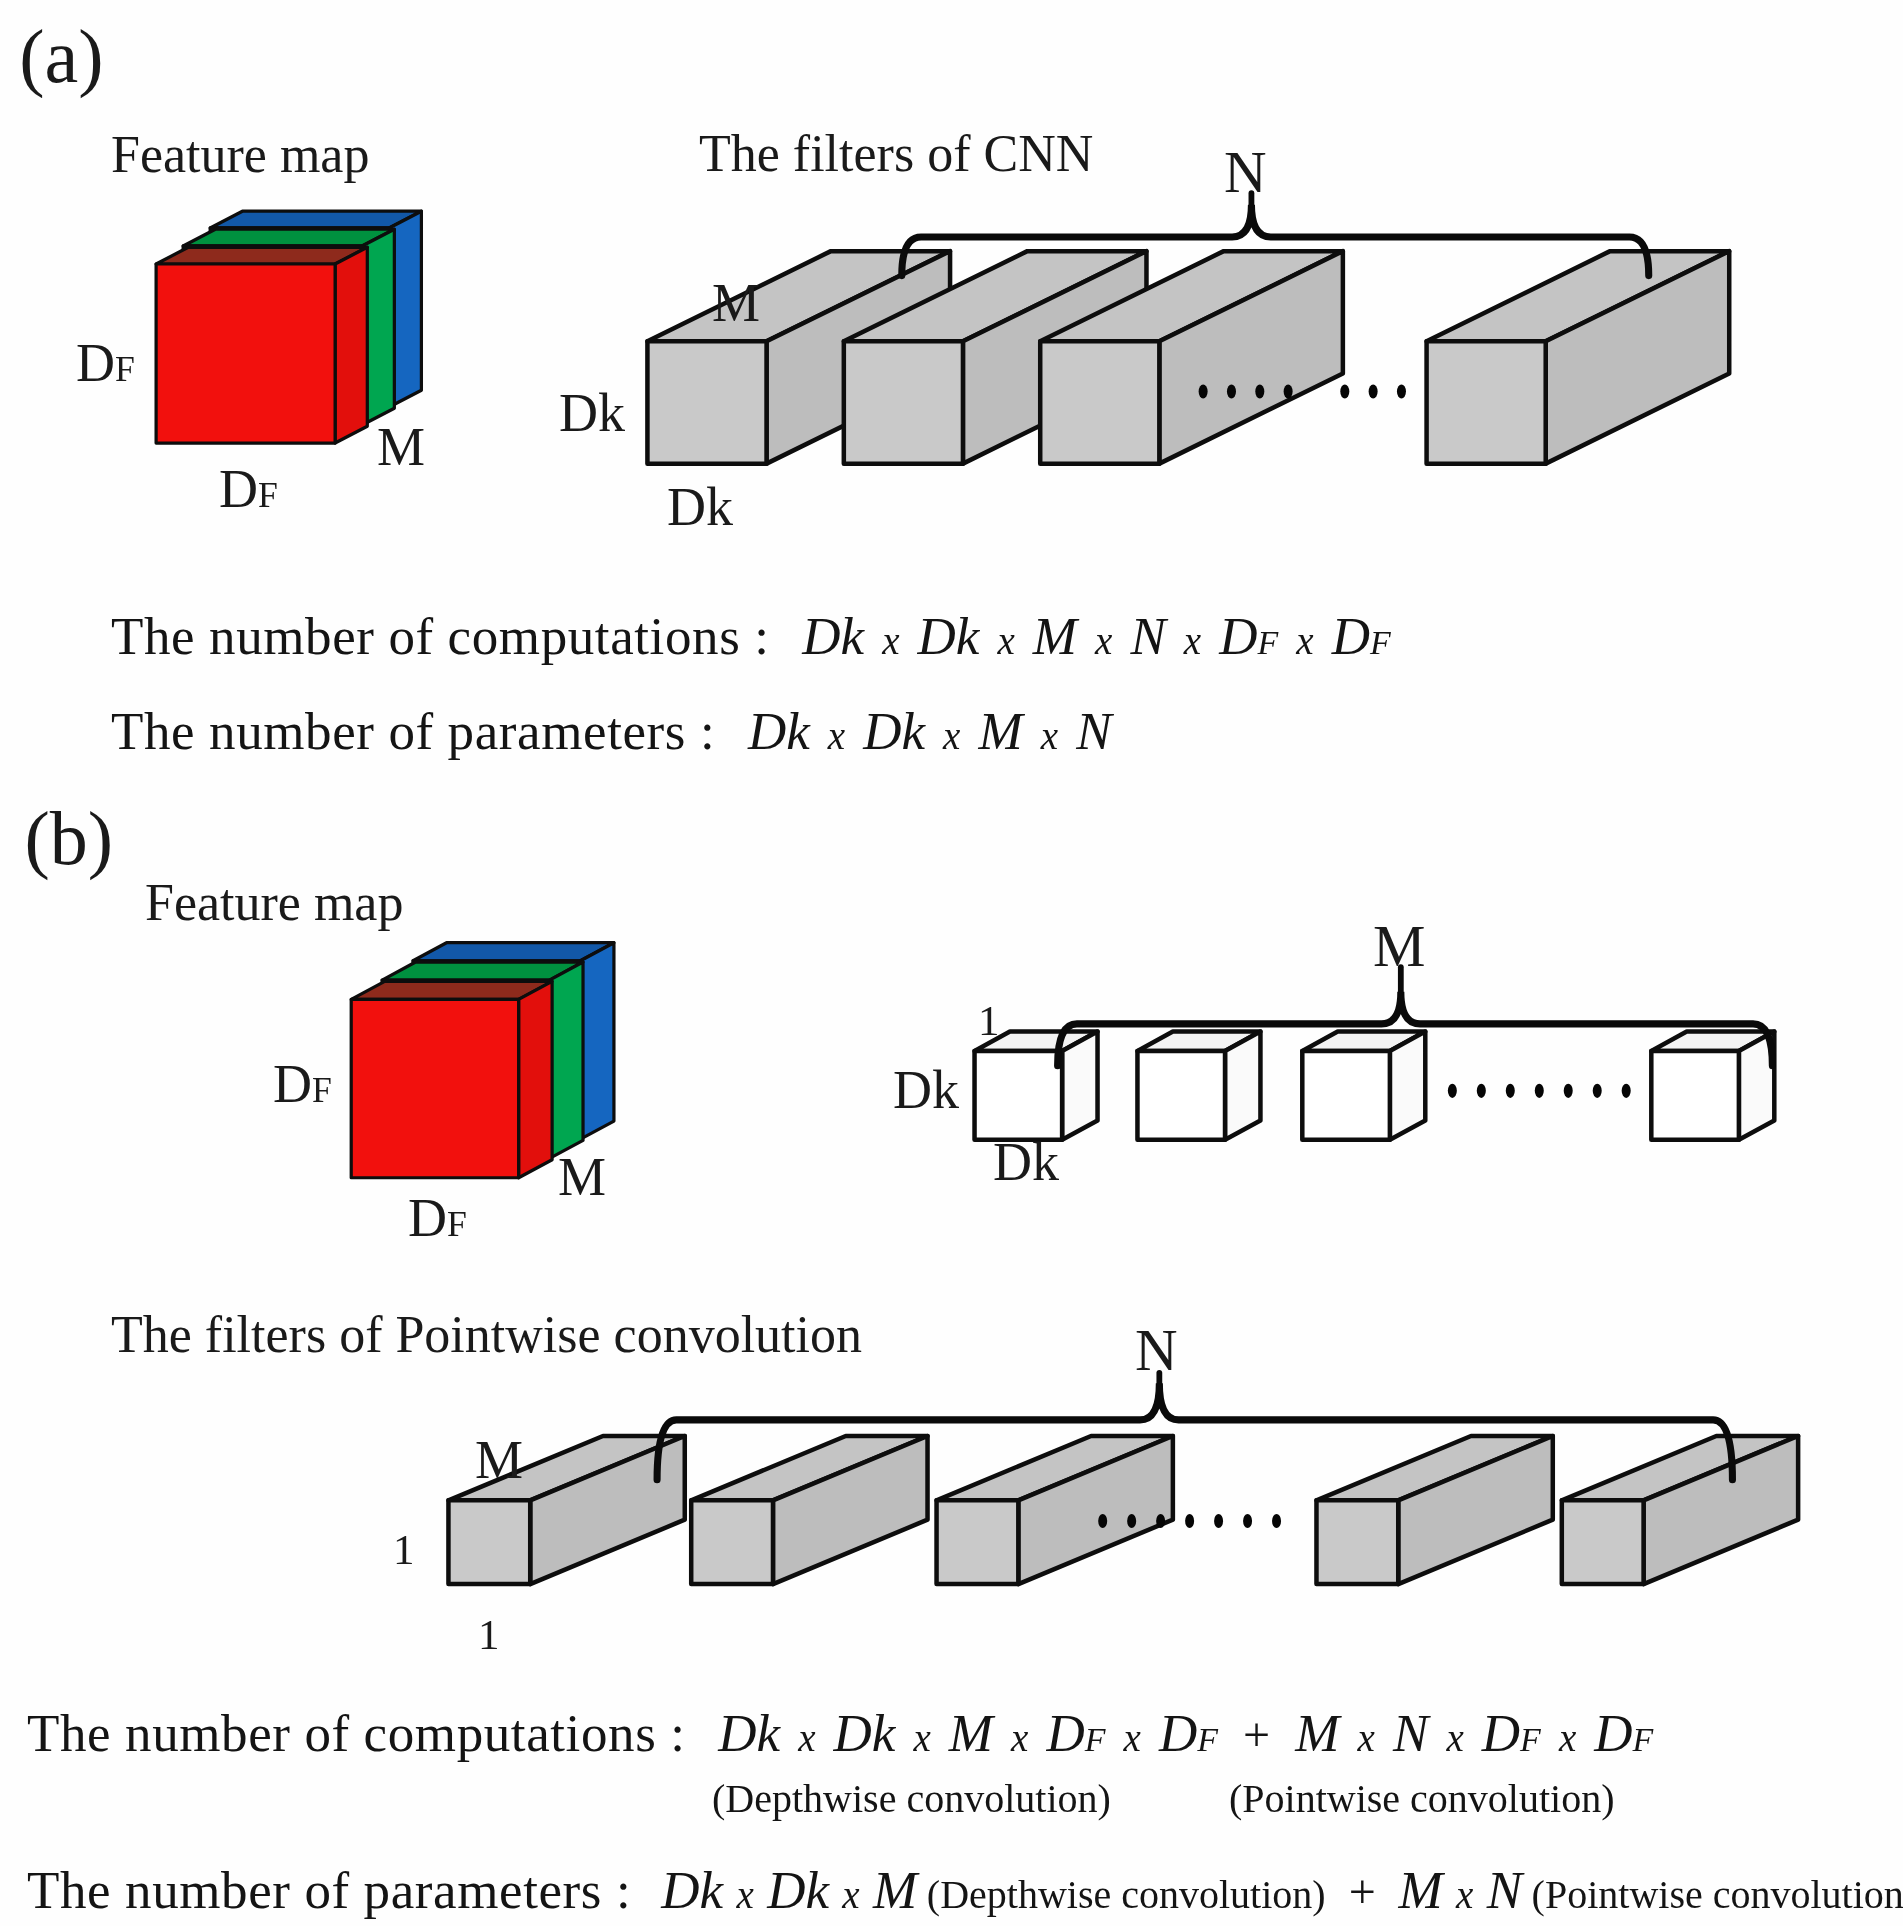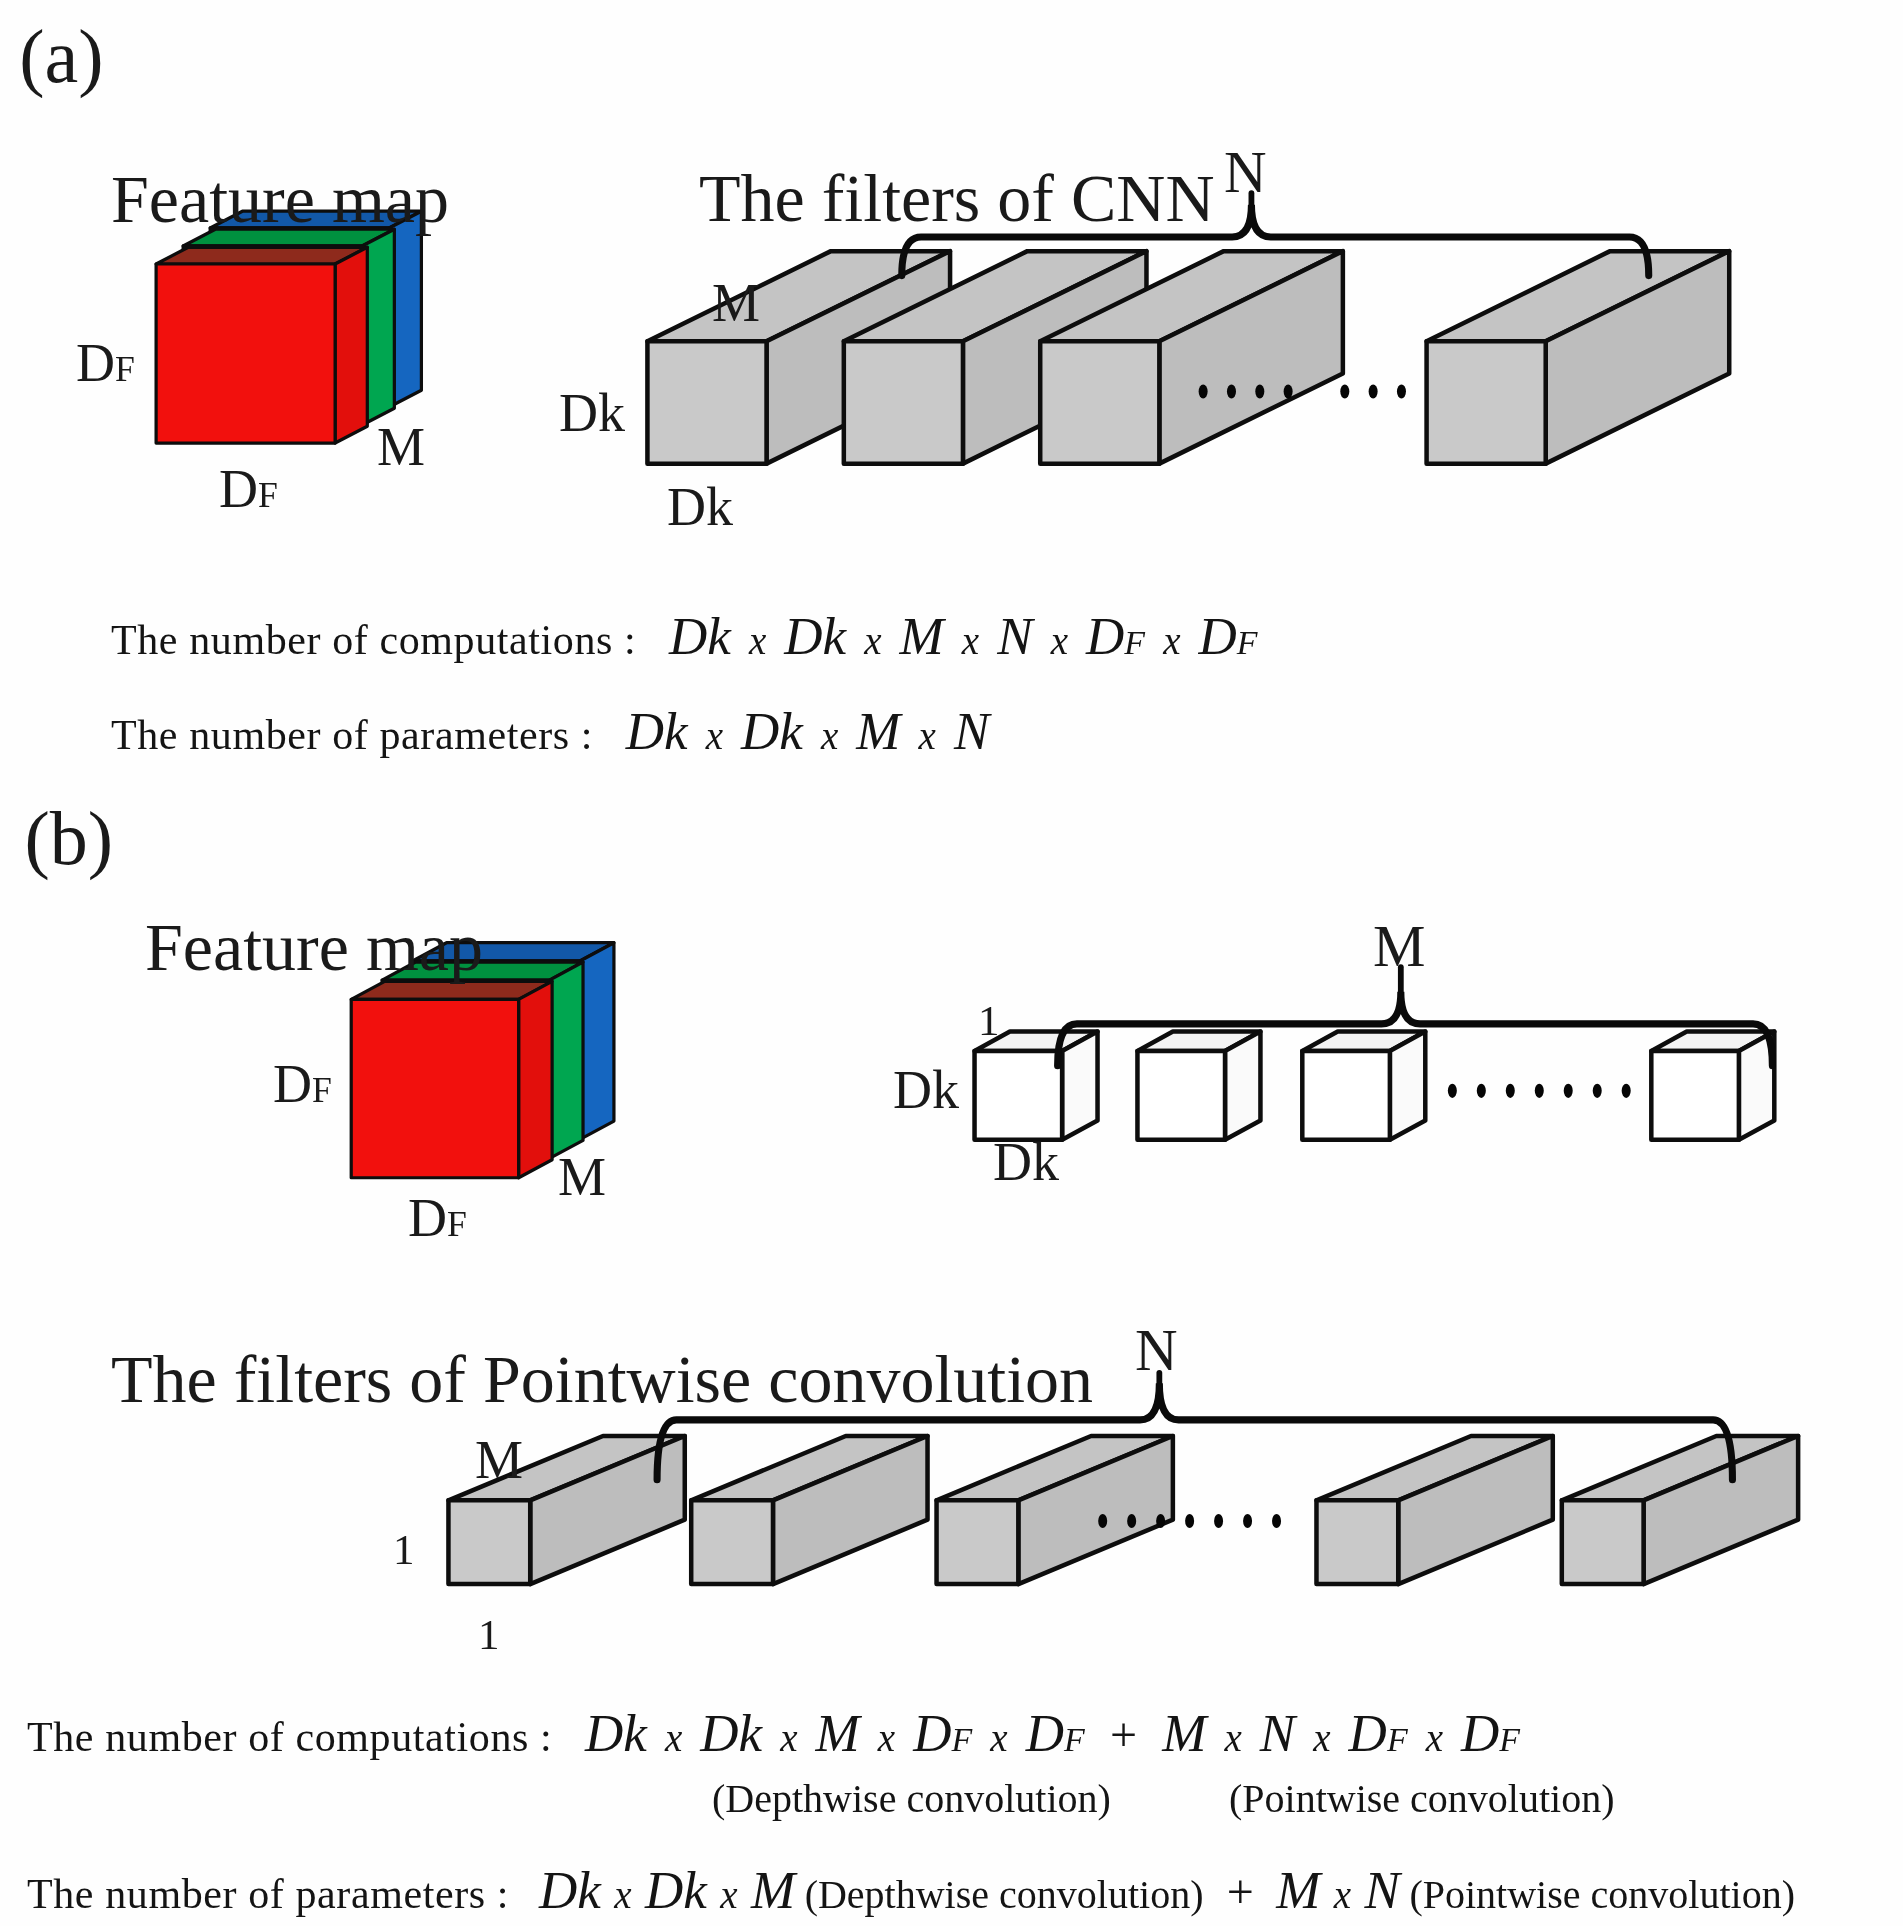--- a/index.html
+++ b/index.html
@@ -4,25 +4,25 @@
 <style>
   html,body{margin:0;padding:0;background:#ffffff;}
   body{width:1904px;height:1926px;position:relative;overflow:hidden;
        font-family:"Liberation Serif","DejaVu Serif",serif;color:#111;}
   .canvas{position:absolute;left:0;top:0;width:1904px;height:1926px;background:#fefefe;}
   svg.art{position:absolute;left:0;top:0;}
   .dlabel{position:absolute;white-space:nowrap;line-height:1;color:#1a1a1a;}
   .s118{font-size:76px;}
   .s92{font-size:59px;}
   .s84{font-size:54px;}
-  .s80{font-size:68px;margin-top:36px;}
+  .s80{font-size:52px;}
   .s66{font-size:43px;}
   
   .formula{position:absolute;display:flex;align-items:baseline;white-space:nowrap;line-height:1;color:#141414;}
-  .flabel{font-size:42px;letter-spacing:0.6px;margin-right:23px;}
+  .flabel{font-size:53px;letter-spacing:0.6px;margin-right:23px;}
   .ftokens{display:inline-flex;align-items:baseline;}
   .var{font-style:italic;font-size:53px;margin:0 9.7px;}
   .var .vmain{font-style:italic;}
   .var .vlow{font-style:italic;}
   .var .vsub{font-style:italic;font-size:0.64em;}
   .op{font-style:italic;font-size:39px;margin:0 8.4px;}
   .plus{font-size:48px;margin:0 15.5px;font-style:normal;}
   .fnote{font-size:40px;font-style:normal;margin:0 7.7px 0 2.6px;}
   .tight .var{margin:0 7px;}
   .tight .op{margin:0 6.4px;}

